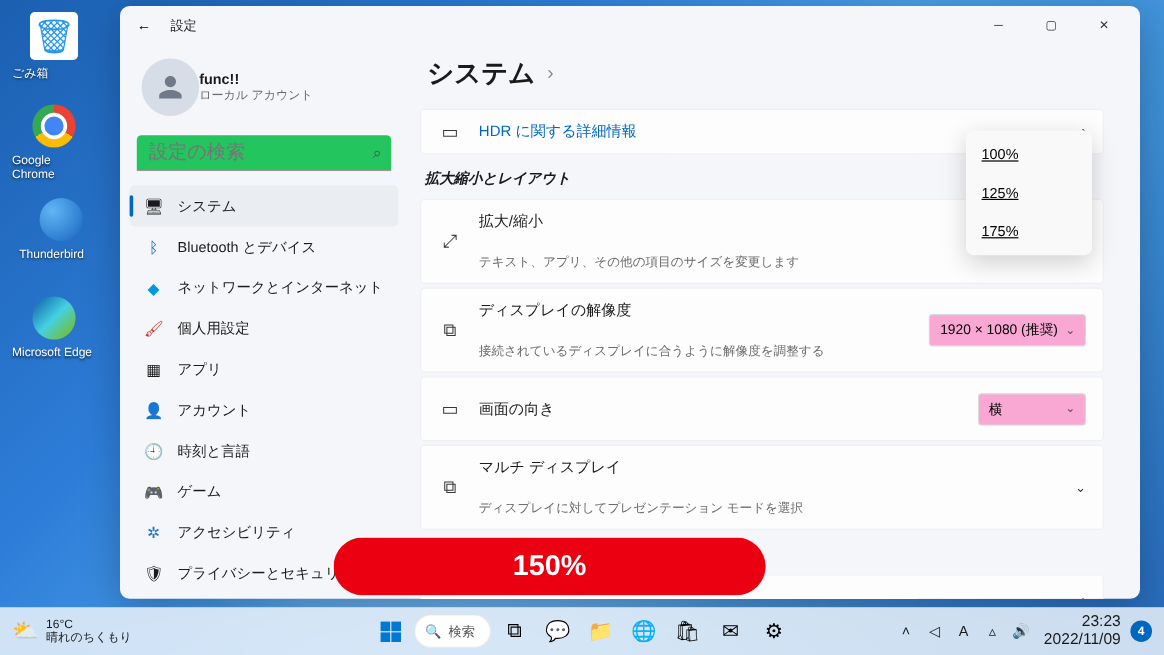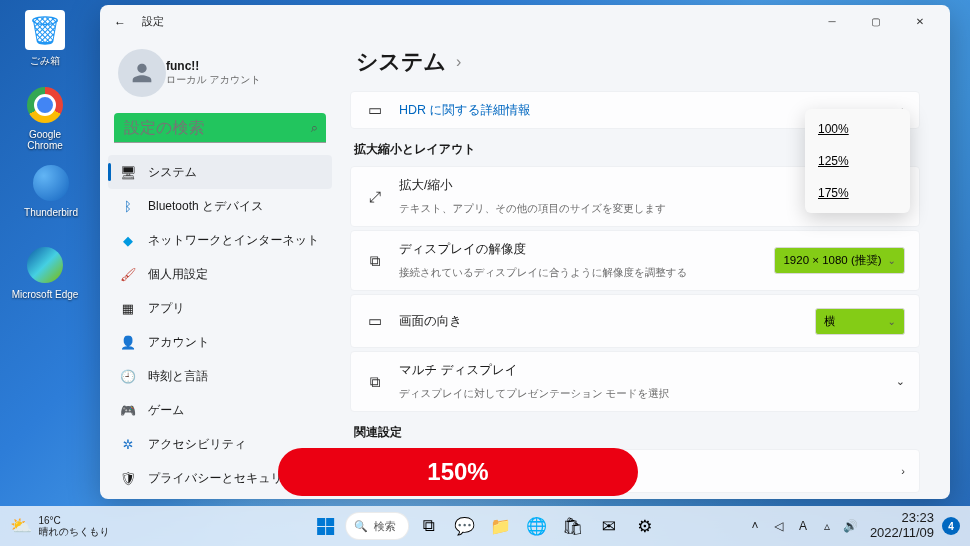--- a/index.html
+++ b/index.html
@@ -1,18 +1,18 @@
 <!DOCTYPE html>
 <html><head>
 <meta charset="utf-8">
 <style>
 * { margin:0; padding:0; box-sizing:border-box; font-family:"Segoe UI","Yu Gothic UI",sans-serif; }
 body { width:970px; height:546px; overflow:hidden; position:relative; background:linear-gradient(135deg,#1b5fb0 0%,#2d7dd8 30%,#4a9de8 50%,#3d8fd6 70%,#2568b8 100%); }
 .wallpaper-swirl { position:absolute; inset:0; background:radial-gradient(ellipse 60% 80% at 50% 70%,rgba(255,255,255,0.15),transparent 60%),radial-gradient(ellipse 40% 60% at 40% 80%,rgba(180,220,255,0.3),transparent 60%); }
-.desktop-icon { position:absolute; width:70px; text-align:center; cursor:pointer; }
+.desktop-icon { position:absolute; width:70px; text-align:left; cursor:pointer; }
 .desktop-icon .ico { width:40px; height:40px; margin:0 auto 4px; display:flex; align-items:center; justify-content:center; font-size:28px; }
 .desktop-icon .lbl { color:#fff; font-size:10px; text-shadow:0 1px 2px rgba(0,0,0,0.7); }
 .di-recycle { top:10px; left:10px; } .di-recycle .ico{background:#fff;border-radius:4px;} .di-recycle .ico::before{content:"🗑";color:#2196f3;}
 .di-chrome { top:85px; left:10px; } .di-chrome .ico::before{content:"";display:block;width:36px;height:36px;border-radius:50%;background:conic-gradient(#ea4335 0 120deg,#fbbc05 120deg 240deg,#34a853 240deg 360deg);position:relative;}
 .di-chrome .ico::after{content:"";position:absolute;width:16px;height:16px;background:#4285f4;border:3px solid #fff;border-radius:50%;}
 .di-tb { top:163px; left:16px; } .di-tb .ico::before{content:"";display:block;width:36px;height:36px;border-radius:50%;background:radial-gradient(circle at 30% 30%,#62b5f5,#1565c0);}
 .di-edge { top:245px; left:10px; } .di-edge .ico::before{content:"";display:block;width:36px;height:36px;border-radius:50%;background:linear-gradient(135deg,#0c59a4,#45d0e2,#7fba00);}
 
 
 .win { position:absolute; left:100px; top:5px; width:850px; height:494px; background:#f4f6f9; border-radius:8px; box-shadow:0 8px 32px rgba(0,0,0,0.25); display:flex; flex-direction:column; overflow:hidden; }
@@ -37,29 +37,29 @@
 .nav-item.active { background:#eaedf2; }
 .nav-item.active::before { content:""; position:absolute; left:0; top:8px; bottom:8px; width:3px; background:#0067c0; border-radius:2px; }
 .nav-ico { width:16px; text-align:center; font-size:13px; }
 
 .main { flex:1; padding:10px 30px 0 10px; overflow-y:auto; position:relative; }
 .breadcrumb { display:flex; align-items:center; gap:10px; font-size:22px; color:#1a1a1a; margin-bottom:14px; padding-left:6px; }
 .breadcrumb .root { font-weight:600; cursor:pointer; }
 .breadcrumb .sep { font-size:16px; color:#888; }
 .breadcrumb .cur { font-weight:600; }
 
-.section-title { font-size:12px; font-weight:600; color:#1a1a1a; margin:12px 0 8px 4px; }
+.section-title { font-size:12px; font-weight:600; color:#1a1a1a; margin:12px 0 8px 4px;font-style:italic; }
 .card { background:#fdfdfe; border:1px solid #eef0f3; border-radius:4px; margin-bottom:3px; display:flex; align-items:center; padding:10px 14px; cursor:pointer; min-height:54px; }
 .card-ico { width:20px; font-size:15px; color:#373737; margin-right:14px; text-align:center; }
 .card-body { flex:1; }
 .card-title { font-size:12.5px; color:#1a1a1a; }
-.card-sub { font-size:10.5px; color:#6b6b6b; margin-top:8px; }
+.card-sub { font-size:10.5px; color:#6b6b6b; margin-top:18px; }
 .card-title.link { color:#0067c0; }
 .card-ctrl { display:flex; align-items:center; gap:8px; }
-.select-box { background:#84cc16; border:1px solid #d8d8d8; border-radius:3px; padding:5px 8px; font-size:11.5px; min-width:130px; display:flex; align-items:center; justify-content:space-between; gap:6px; }
+.select-box { background:#f9a8d4; border:1px solid #d8d8d8; border-radius:3px; padding:5px 8px; font-size:11.5px; min-width:130px; display:flex; align-items:center; justify-content:space-between; gap:6px; }
 .select-box.small { min-width:90px; }
 .chev { font-size:10px; color:#555; }
 .row-chev { margin-left:10px; font-size:11px; color:#333; }
 
 
 .flyout { position:absolute; right:40px; top:72px; width:105px; background:#f9f9f9; border-radius:6px; box-shadow:0 6px 20px rgba(0,0,0,0.18); padding:4px 3px; z-index:10; }
 .fly-item { height:32px; display:flex; align-items:center; padding:0 10px; font-size:12px; border-radius:4px; cursor:pointer; position:relative;text-decoration:underline; }
 .fly-item.sel { background:#eef0f3; }
 .fly-item.sel::before { content:""; position:absolute; left:0; top:8px; bottom:8px; width:3px; background:#0067c0; border-radius:2px; }
 

